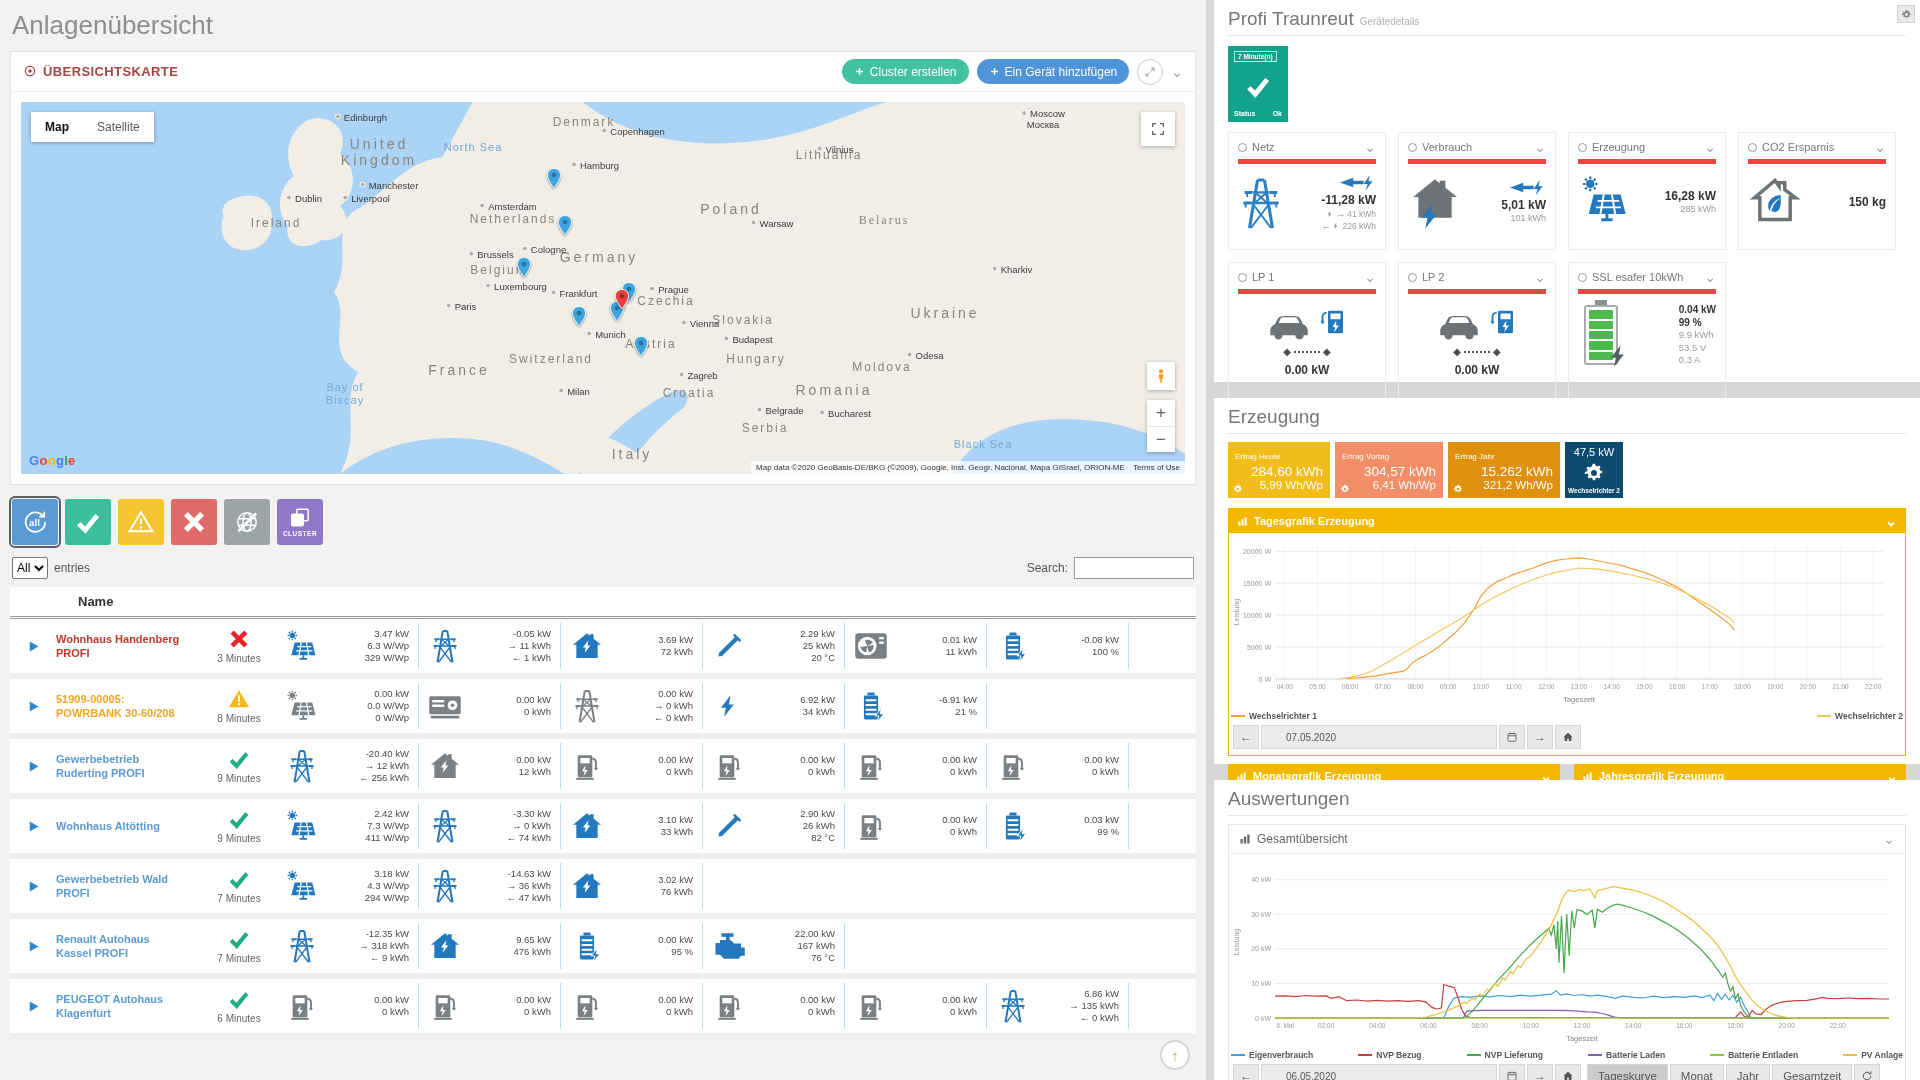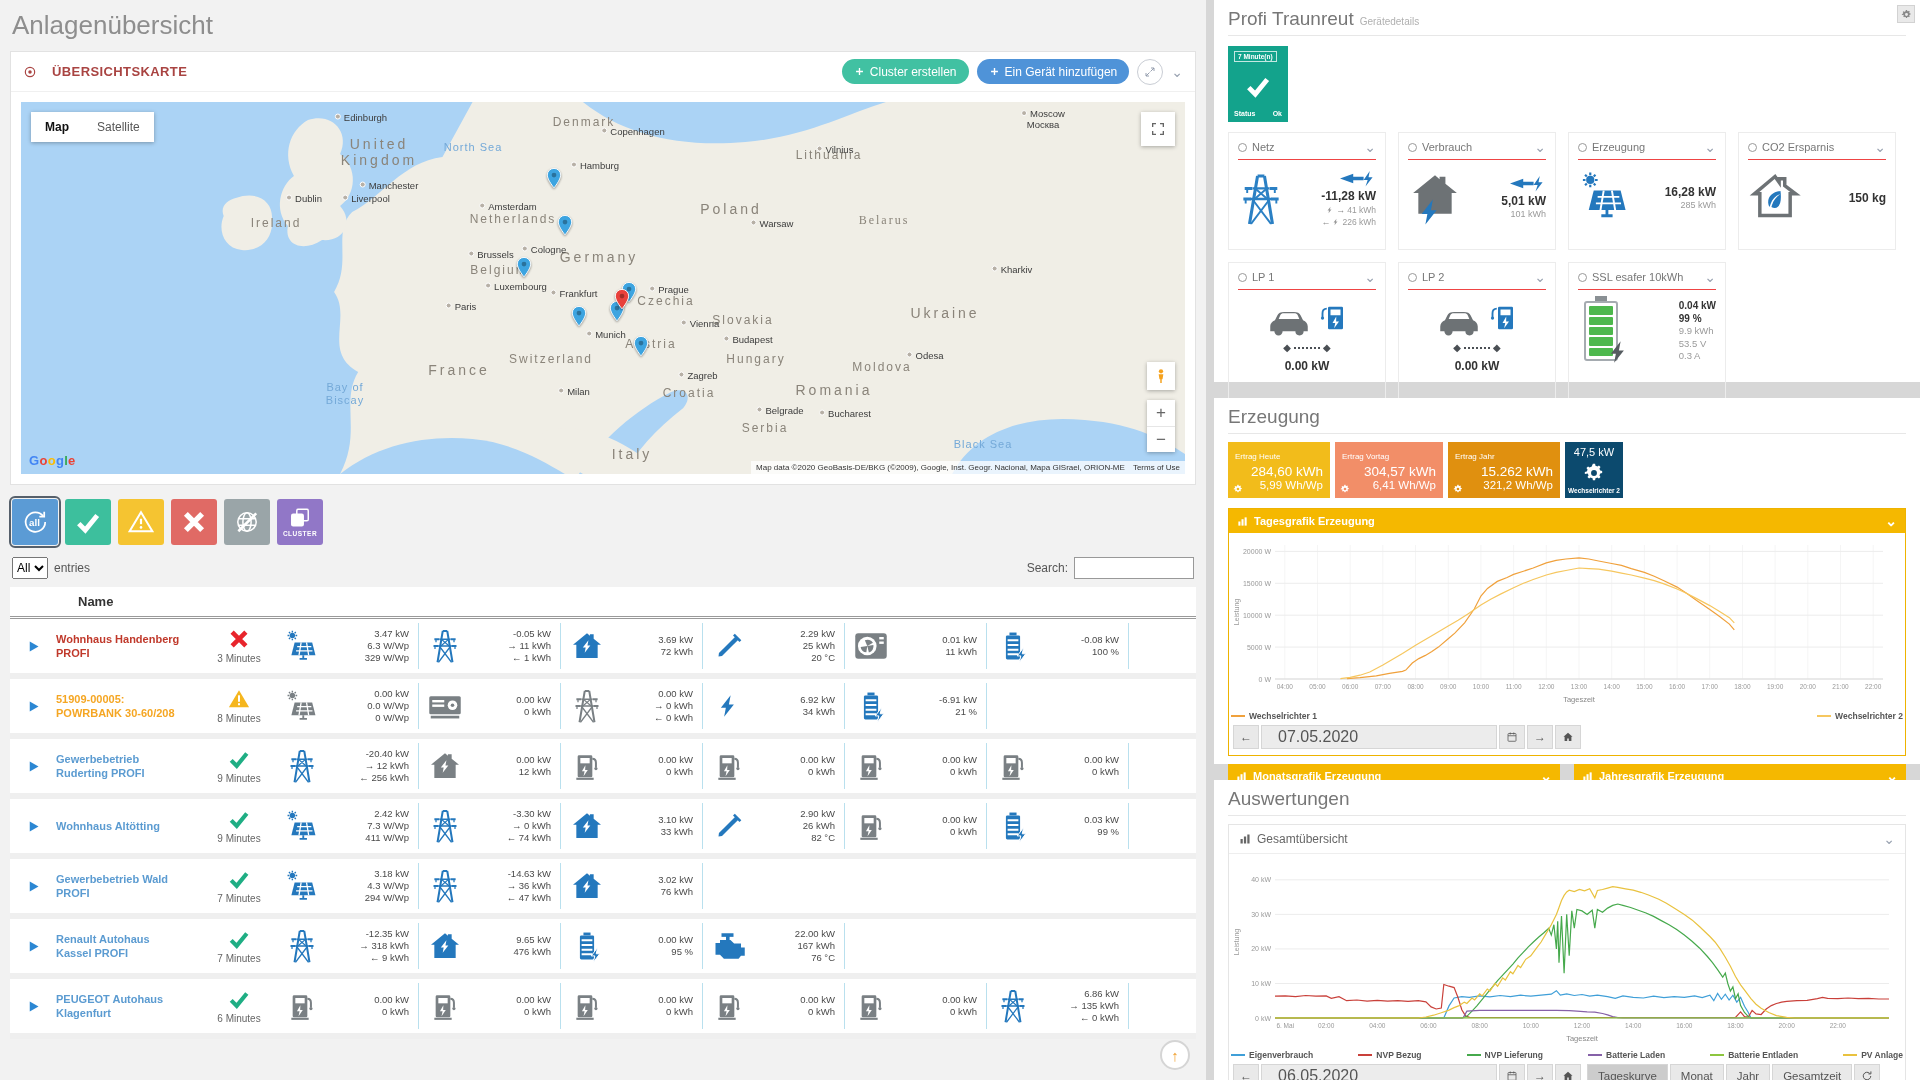--- a/index.html
+++ b/index.html
@@ -4,21 +4,21 @@
 <style>
   *{box-sizing:border-box}
   html,body{margin:0;padding:0}
   body{width:1920px;height:1080px;overflow:hidden;background:#d7d7d7;font-family:"Liberation Sans",sans-serif;color:#444}
   .page{display:flex;height:100%}
   
   .left{width:1206px;background:#f2f2f2;padding:4px 10px 0 10px;position:relative;overflow:hidden}
   .title{font-size:26px;font-weight:400;color:#8e8e8e;margin:6px 0 10px 2px}
   .mapcard{background:#fff;border:1px solid #e2e2e2}
   .mapcard-head{height:40px;display:flex;align-items:center;padding:0 12px;border-bottom:1px solid #f0f0f0}
-  .mc-title{color:#a94442;font-weight:700;font-size:13px;letter-spacing:.4px;display:flex;align-items:center;gap:15px}
+  .mc-title{color:#a94442;font-weight:700;font-size:13px;letter-spacing:.4px;display:flex;align-items:flex-start;gap:6px}
   .head-right{margin-left:auto;display:flex;align-items:center;gap:8px}
   .pill{height:25px;border:none;border-radius:14px;color:#fff;font-size:12px;padding:0 12px;display:flex;align-items:center;gap:5px;font-family:inherit;cursor:pointer}
   .pill.teal{background:#41c1a2}.pill.blue{background:#4f93d8}
   .circlebtn{width:26px;height:26px;border-radius:50%;border:1px solid #c9cdd4;background:#fff;color:#8a94a6;display:flex;align-items:center;justify-content:center}
   .chev{color:#9aa3b2;font-size:14px;line-height:1}
   .map{position:relative;height:372px;margin:10px;overflow:hidden;background:#abd3f5}
   .map .base{position:absolute;left:0;top:0;width:100%;height:100%}
   .mlabel{position:absolute;transform:translate(-50%,-50%);white-space:pre-line;text-align:center;pointer-events:none;line-height:1.15}
   .mlabel.country{color:#8a847a;letter-spacing:2px;font-size:12px}
   .mlabel.big{font-size:14px;letter-spacing:3px}
@@ -69,21 +69,21 @@
   .rtitle{font-size:19px;color:#777;font-weight:400}
   .rsub{font-size:10px;color:#b0b0b0}
   .gearcorner{position:absolute;top:5px;right:5px;width:18px;height:18px;background:#e9e9e9;border:1px solid #d2d2d2;display:flex;align-items:center;justify-content:center;color:#888}
   .statustile{width:60px;height:76px;background:#13a38c;color:#fff;padding:5px 6px;display:flex;flex-direction:column;margin-bottom:10px}
   .st-dur{font-size:6.5px;border:1px solid rgba(255,255,255,.75);padding:1px 3px;align-self:flex-start;font-weight:700}
   .st-check{flex:1;display:flex;align-items:center;justify-content:center}
   .st-foot{display:flex;justify-content:space-between;font-size:7px;font-weight:700}
   .cardsgrid{display:flex;gap:12px;margin-bottom:12px}
   .dcard{width:158px;border:1px solid #ececec;padding:7px 9px;height:118px}
   .dcard.tall{height:150px}
-  .dcard-head{display:flex;align-items:center;font-size:11px;color:#777;border-bottom:1px solid #ef4444;padding-bottom:5px}
+  .dcard-head{display:flex;align-items:center;font-size:11px;color:#777;border-bottom:5px solid #ef4444;padding-bottom:5px}
   .dcard-head::before{content:"";width:7px;height:7px;border:1px solid #999;border-radius:50%;margin-right:5px;flex:none}
   .dcard-head .chev{margin-left:auto}
   .dcard-body{display:flex;align-items:center;justify-content:space-between;padding-top:10px}
   .iconwrap{position:relative;flex:none}
   .vcol{text-align:right}
   .vmain{font-size:12px;font-weight:700;color:#333;margin-top:2px}
   .vsub{font-size:9px;color:#9a9a9a;margin-top:1px}
   .vsubflow{font-size:8.5px;color:#9a9a9a;display:flex;align-items:center;justify-content:flex-end;gap:2px;margin-top:2px}
   .arr{font-size:9px;color:#8a8a8a}
   .evwrap{width:100%;display:flex;flex-direction:column;align-items:center;gap:6px}
@@ -113,21 +113,21 @@
   .ybar{height:24px;background:#f5b800;color:#fff;font-size:11px;font-weight:700;display:flex;align-items:center;padding:0 8px;gap:6px}
   .ybar .chev{margin-left:auto;color:#fff}
   .ycontent{padding:4px 2px 2px}
   .halfbars{display:flex;gap:14px}
   .halfbars .ypanel{flex:1;margin:0;border:none}
   .legend{display:flex;justify-content:space-between;gap:14px;margin:2px 0 4px}
   .litem{display:flex;align-items:center;gap:4px;font-size:8.5px;font-weight:700;color:#555}
   .lswatch{width:14px;height:2.5px;display:inline-block}
   .datenav{display:flex;align-items:center;gap:2px;margin:4px 2px 4px}
   .dn{height:24px;min-width:26px;background:#e9e9e9;border:1px solid #d6d6d6;color:#555;font-size:12px;display:flex;align-items:center;justify-content:center;font-family:inherit;cursor:pointer}
-  .dninput{height:24px;width:236px;background:#ececec;border:1px solid #d6d6d6;font-size:16px;color:#555;padding:0 16px;font-family:inherit}
+  .dninput{height:24px;width:236px;background:#ececec;border:1px solid #d6d6d6;font-size:10px;color:#555;padding:0 24px;font-family:inherit}
   .viewbtn{padding:0 10px;font-size:11.5px}
   .viewbtn.active{background:#cccccc}
   .acard{border:1px solid #e5e5e5}
   .acard-head{display:flex;align-items:center;gap:6px;font-size:12px;color:#666;padding:7px 10px;border-bottom:1px solid #eee}
   .acard-head .chev{margin-left:auto}
   .acard-body{padding:4px 2px 2px}
   .ic{display:block}
   .minutes{margin-top:1px}
 </style>
 </head>

